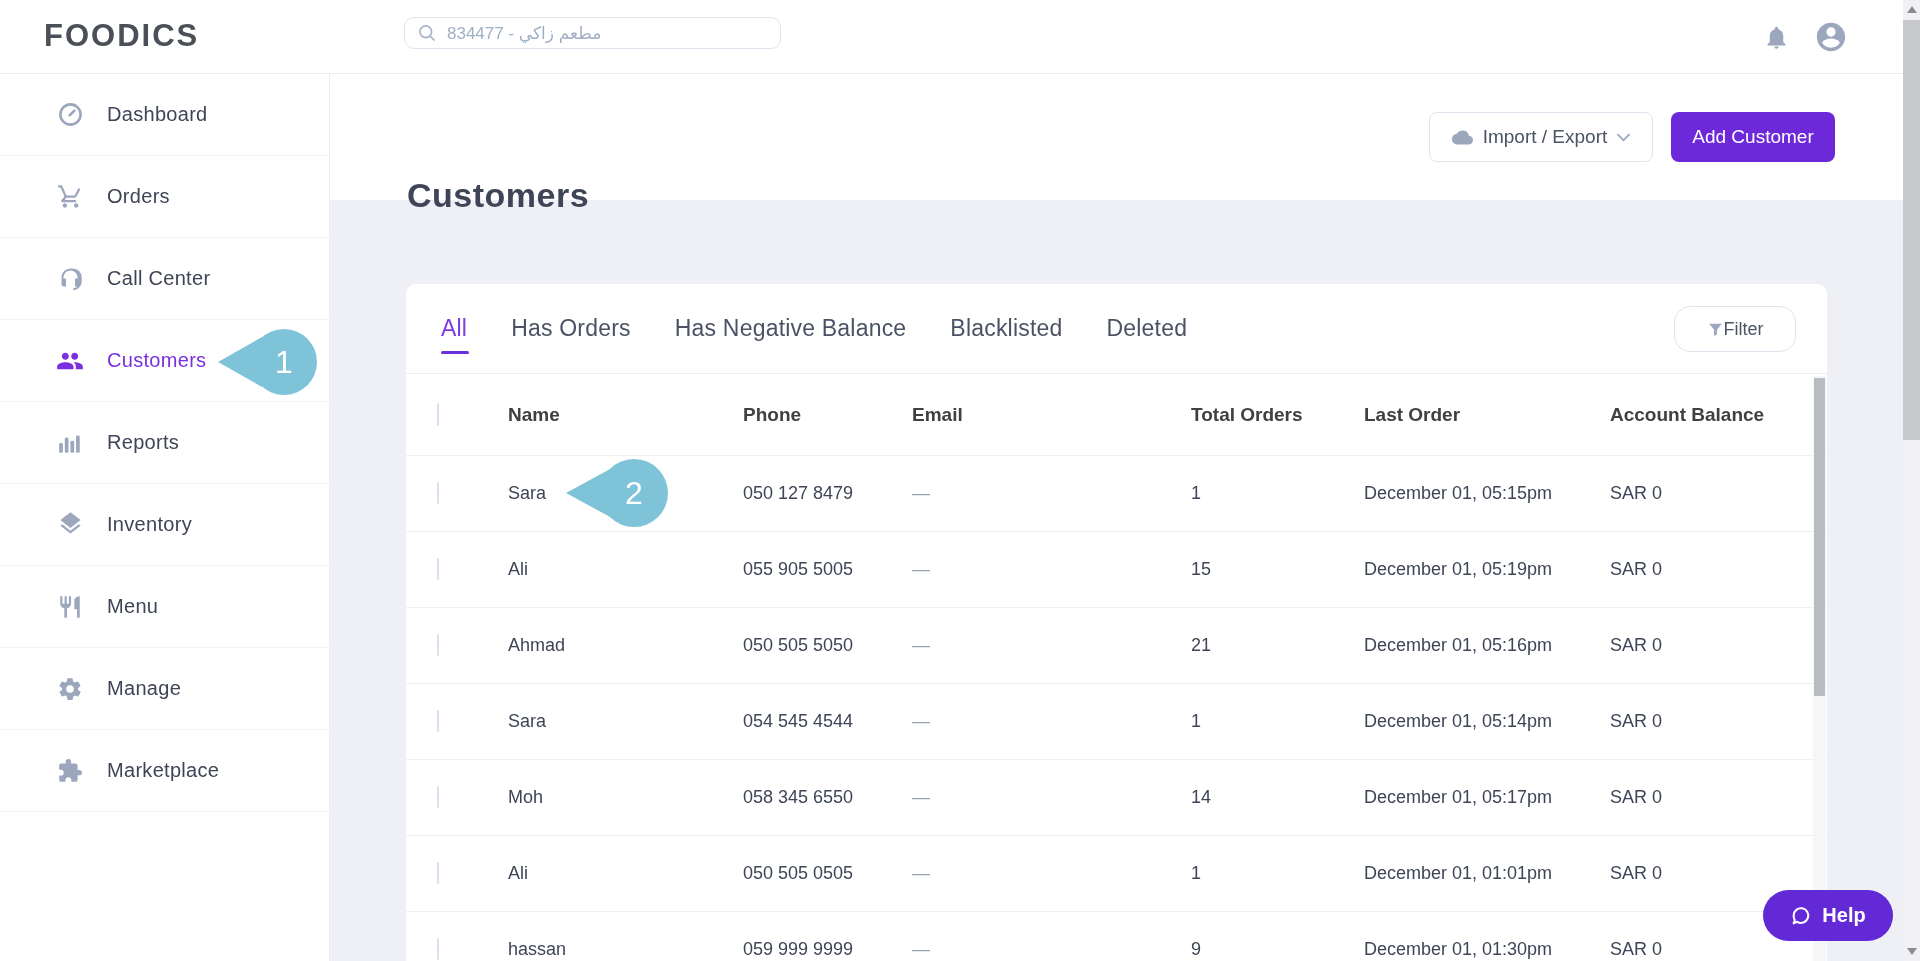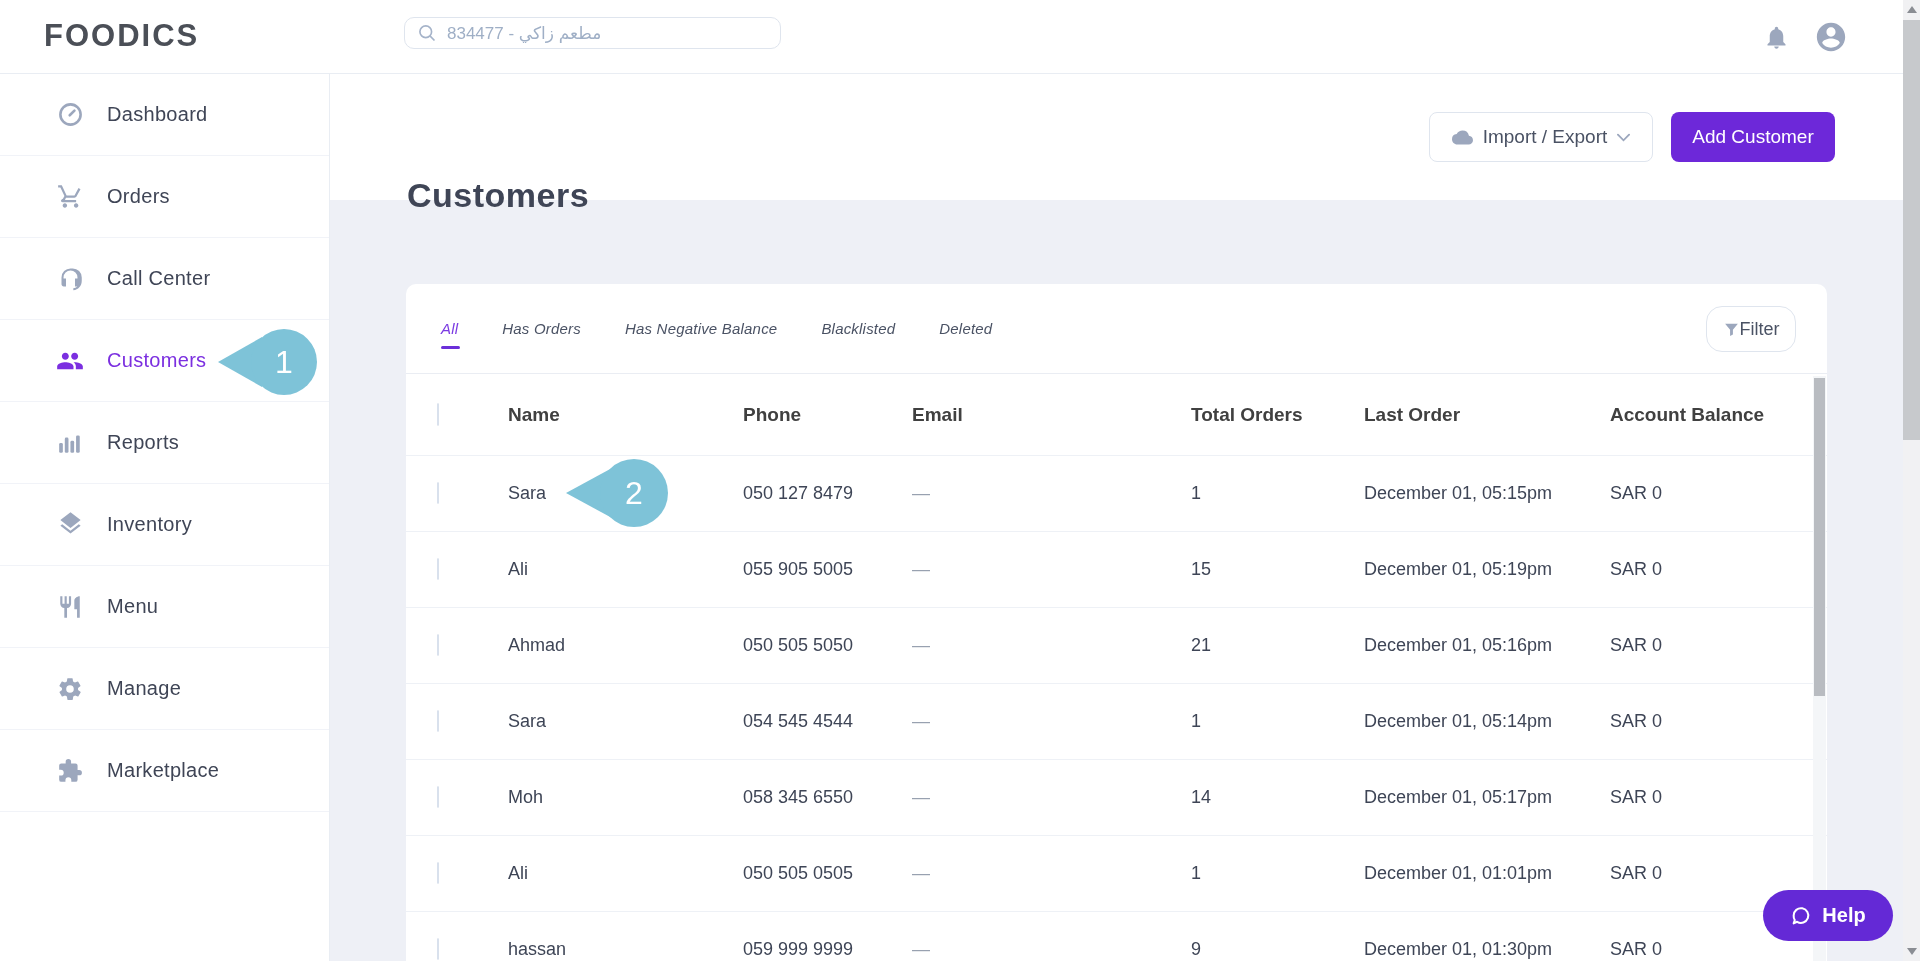--- a/index.html
+++ b/index.html
@@ -39,25 +39,25 @@
     justify-content:center; gap:10px; font-size:19px; color:#4A5264; cursor:pointer; }
   .btn-add { position:absolute; left:1333px; top:38px; width:164px; height:50px; z-index:5;
     background:#6d28d9; border:none; border-radius:8px; color:#fff; font-size:19px;
     font-family:inherit; cursor:pointer;margin-left:8px; }
 
   
   .card { position:absolute; left:76px; top:210px; width:1421px; height:720px; background:#fff;
     border-radius:10px; }
   .tabs-row { position:relative; height:90px; border-bottom:1px solid #EAEDF3; display:flex;
     align-items:center; padding-left:35px; gap:44px; }
-  .tab { position:relative; font-size:15px; color:#4A5264; cursor:pointer; letter-spacing:.2px;font-style:italic; }
+  .tab { position:relative; font-size:23px; color:#4A5264; cursor:pointer; letter-spacing:.2px; }
   .tab.active { color:#7B3BE2; }
   .tab.active::after { content:""; position:absolute; left:0; right:-2px; bottom:-12px;
     height:3px; background:#6B2FD9; border-radius:2px; }
-  .btn-filter { position:absolute; right:31px; top:22px; width:90px; height:46px;
+  .btn-filter { position:absolute; right:31px; top:22px; width:122px; height:46px;
     background:#fff; border:1px solid #DFE5EE; border-radius:16px; display:flex;
     align-items:center; justify-content:center; font-size:18px; color:#4A5264;
     cursor:pointer; }
 
   .thead, .trow { display:grid;
     grid-template-columns:71px 235px 169px 279px 173px 246px 1fr;
     align-items:center; padding-left:31px; height:76px; }
   .thead { height:81px; font-weight:700; font-size:19px; color:#404040; }
   .trow { border-top:1px solid #EEF1F6; font-size:18px; color:#3E4556; }
   .cell-dash { color:#98A1B0; }

